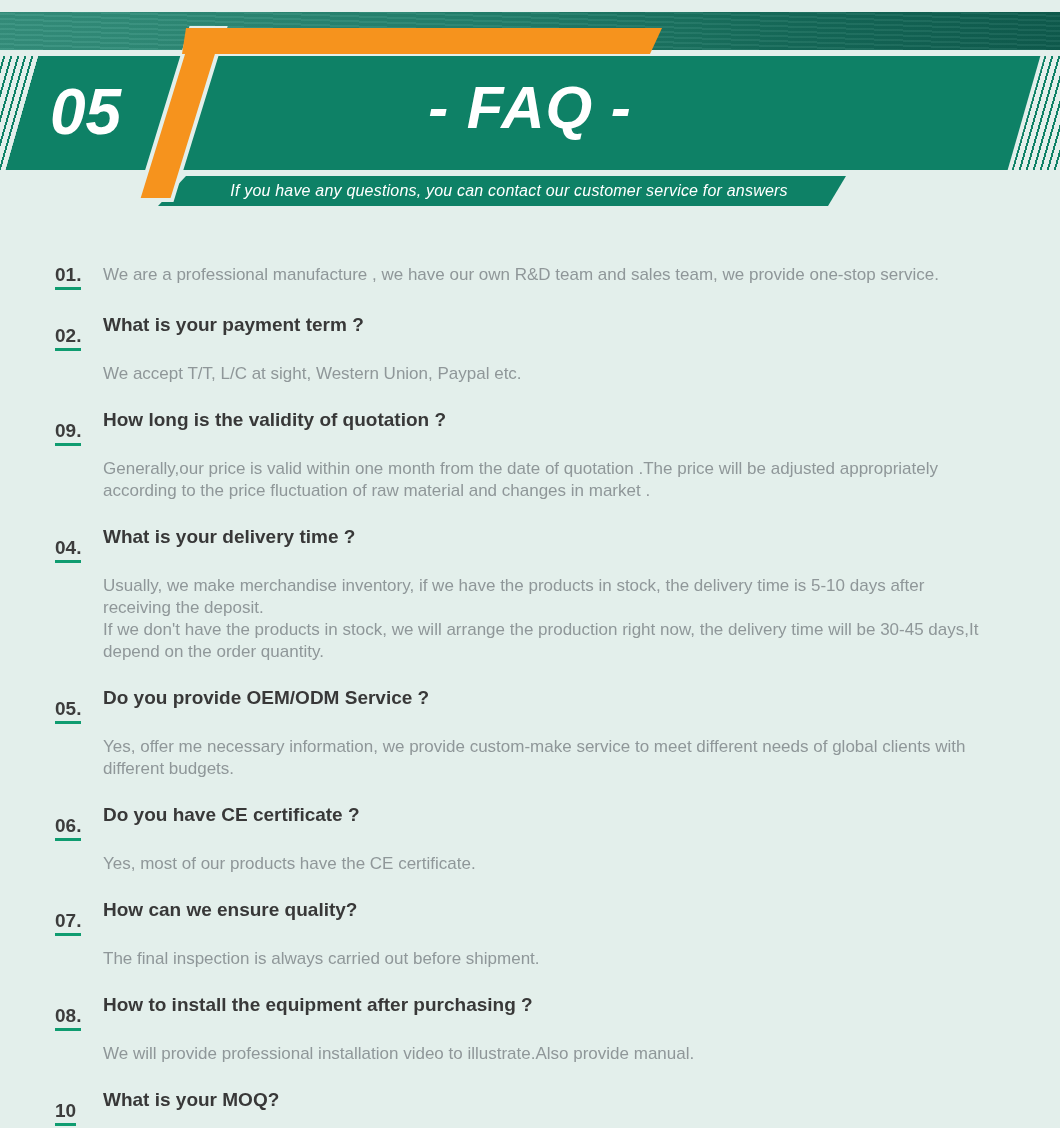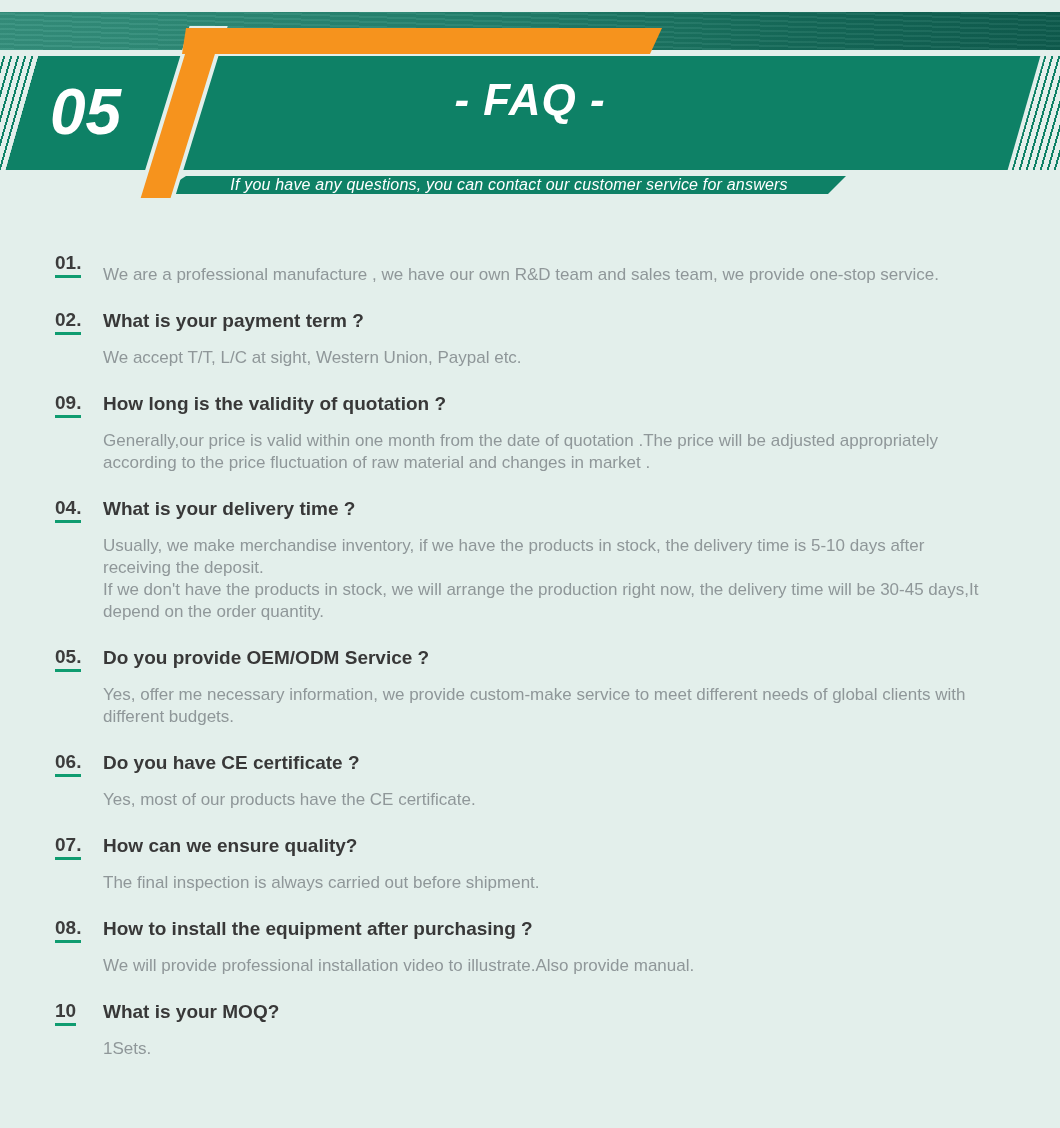--- a/index.html
+++ b/index.html
@@ -36,57 +36,58 @@
   }
   .stripes{
     position:absolute;top:44px;height:114px;
     transform:skewX(-16deg);
     background:repeating-linear-gradient(90deg, var(--green) 0 2px, transparent 2px 7px);
     z-index:1;
   }
   .stripes-left{left:-20px;width:54px;}
   .stripes-right{left:1028px;width:60px;}
   .substrip{
-    position:absolute;top:164px;left:158px;width:688px;height:18px;
+    position:absolute;top:164px;left:158px;width:688px;height:30px;
     background:var(--green);
     clip-path:polygon(28px 0, 100% 0, calc(100% - 18px) 100%, 0 100%);
     z-index:3;
     display:flex;align-items:center;justify-content:center;
   }
   .substrip-text{
     color:#ffffff;font-style:italic;font-size:16px;letter-spacing:0.2px;
     padding-left:14px;
   }
   .section-number{
     position:absolute;top:68px;left:50px;z-index:4;
     color:#ffffff;font-size:64px;line-height:1;font-weight:bold;font-style:italic;
   }
   .hero-title{
     position:absolute;top:66px;left:0;right:0;z-index:4;
     text-align:center;
-    color:#ffffff;font-size:44px;line-height:1;font-weight:bold;font-style:italic;
+    color:#ffffff;font-size:60px;line-height:1;font-weight:bold;font-style:italic;
     letter-spacing:1px;
   }
   .ribbon-svg{position:absolute;top:0;left:0;z-index:5;}
 
   
   .faq-list{
     position:absolute;top:252px;left:55px;width:950px;
   }
   .faq-item{
     display:grid;
     grid-template-columns:48px 1fr;
     margin-bottom:23px;
   }
   .faq-num{grid-column:1;}
   .faq-num span{
     display:inline-block;
     font-size:19px;font-weight:bold;color:#3c3c3c;line-height:21px;
     border-bottom:3px solid var(--green-underline);
     padding-bottom:2px;
+    margin-top:12px;
   }
   .faq-q{
     grid-column:2;
     font-size:19px;font-weight:bold;color:var(--q-color);line-height:24px;
   }
   .faq-a{
     grid-column:2;
     font-size:17px;color:var(--a-color);line-height:22px;
     margin-top:12px;max-width:892px;
     white-space:pre-line;

